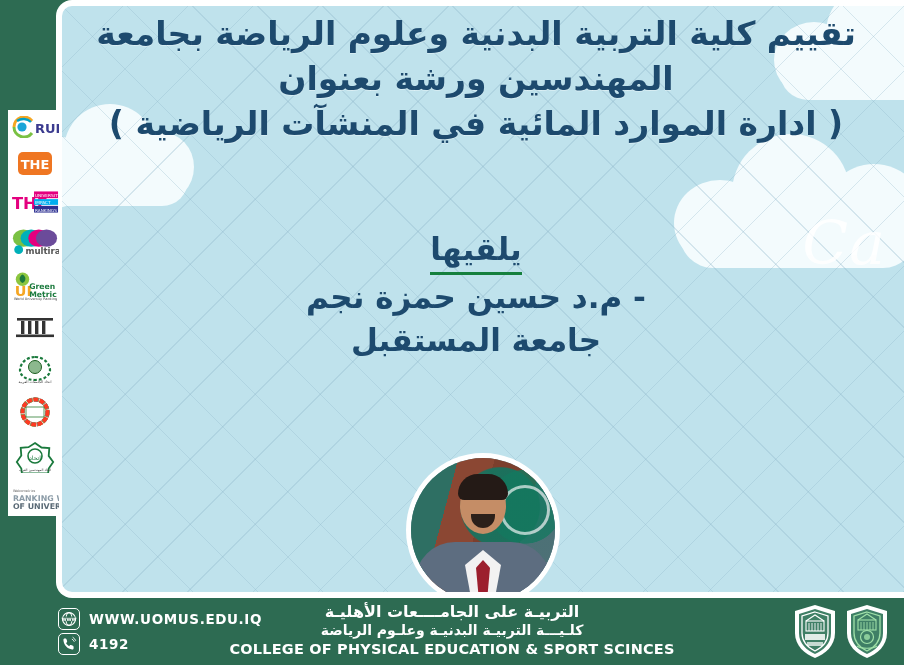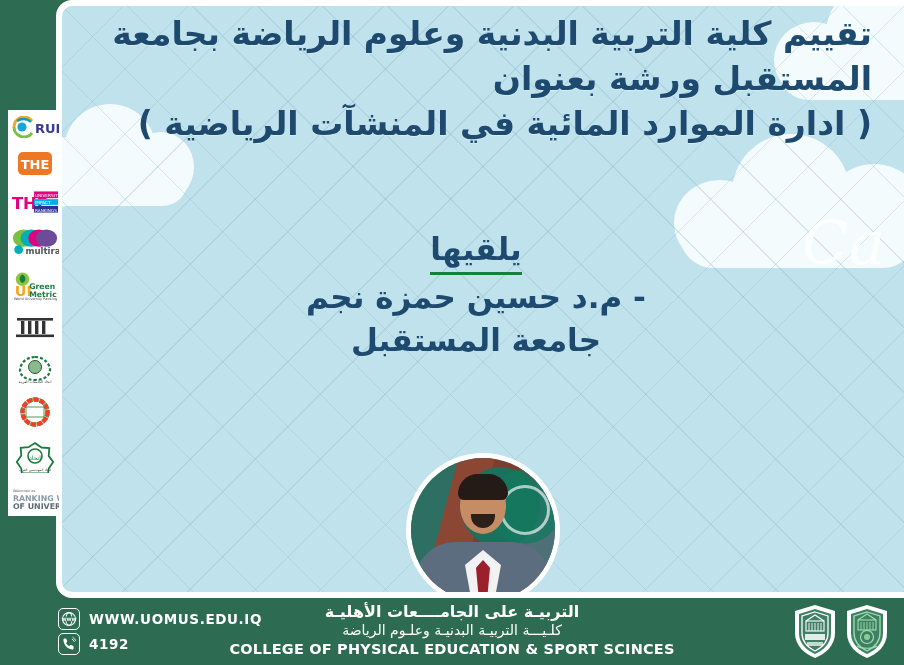--- a/index.html
+++ b/index.html
@@ -33,21 +33,21 @@
   .wmark{
     position:absolute;right:18px;top:202px;
     font-family:"DejaVu Serif","Liberation Serif",serif;
     font-style:italic;font-size:60px;color:#ffffff;opacity:.85;
     letter-spacing:1px;
   }
 
   
   .titles{
     position:absolute;left:0;right:14px;top:6px;
-    direction:rtl;
+    text-align:center;direction:rtl;
     color:#1d4a6e;
     font-weight:bold;
     line-height:1.30;
     font-size:33px;
     text-shadow:0 1px 0 rgba(255,255,255,.35);
   }
   .titles .ln{display:block;padding:1px 18px;}
 
   .speaker{
     position:absolute;left:0;right:14px;top:222px;
@@ -112,21 +112,21 @@
   .f-ico{
     width:22px;height:22px;border:1.6px solid #ffffff;border-radius:5px;
     display:flex;align-items:center;justify-content:center;
     font-size:8px;font-weight:bold;color:#fff;box-sizing:border-box;
   }
   .f-txt{font-size:13.5px;font-weight:bold;letter-spacing:.6px;}
   .f-center{
     position:absolute;left:0;right:0;top:4px;text-align:center;
   }
   .f-ar1{direction:rtl;font-size:16px;font-weight:bold;letter-spacing:0;line-height:1.25;}
-  .f-ar2{direction:rtl;font-size:14px;font-weight:normal;line-height:1.25;}
+  .f-ar2{direction:rtl;font-size:14px;font-weight:bold;line-height:1.25;}
   .f-en{font-size:14.5px;font-weight:bold;letter-spacing:.2px;line-height:1.3;}
   .f-right{position:absolute;right:14px;top:5px;display:flex;gap:6px;}
   .shield{width:46px;height:57px;}
 </style>
 </head>
 <body>
 
 <div id="poster">
 
   <div class="panel">
@@ -149,21 +149,21 @@
       <div class="base" style="left:6px;top:62px;width:176px;height:56px;"></div>
       <div class="blob" style="left:0px;top:40px;width:80px;height:76px;"></div>
       <div class="blob" style="left:52px;top:2px;width:98px;height:98px;"></div>
     </div>
 
     <div class="hatch"></div>
     <div class="wmark">Ca</div>
 
     <div class="titles">
       <span class="ln">تقييم كلية التربية البدنية وعلوم الرياضة بجامعة</span>
-      <span class="ln">المستقبل ورشة بعنوان</span>
+      <span class="ln">المهندسين ورشة بعنوان</span>
       <span class="ln">(  ادارة الموارد المائية في المنشآت الرياضية  )</span>
     </div>
 
     <div class="speaker">
       <span class="ln"><span class="uline">يلقيها</span></span>
       <span class="ln">- م.د حسين حمزة نجم</span>
       <span class="ln">جامعة المستقبل</span>
     </div>
 
     <div class="portrait">

